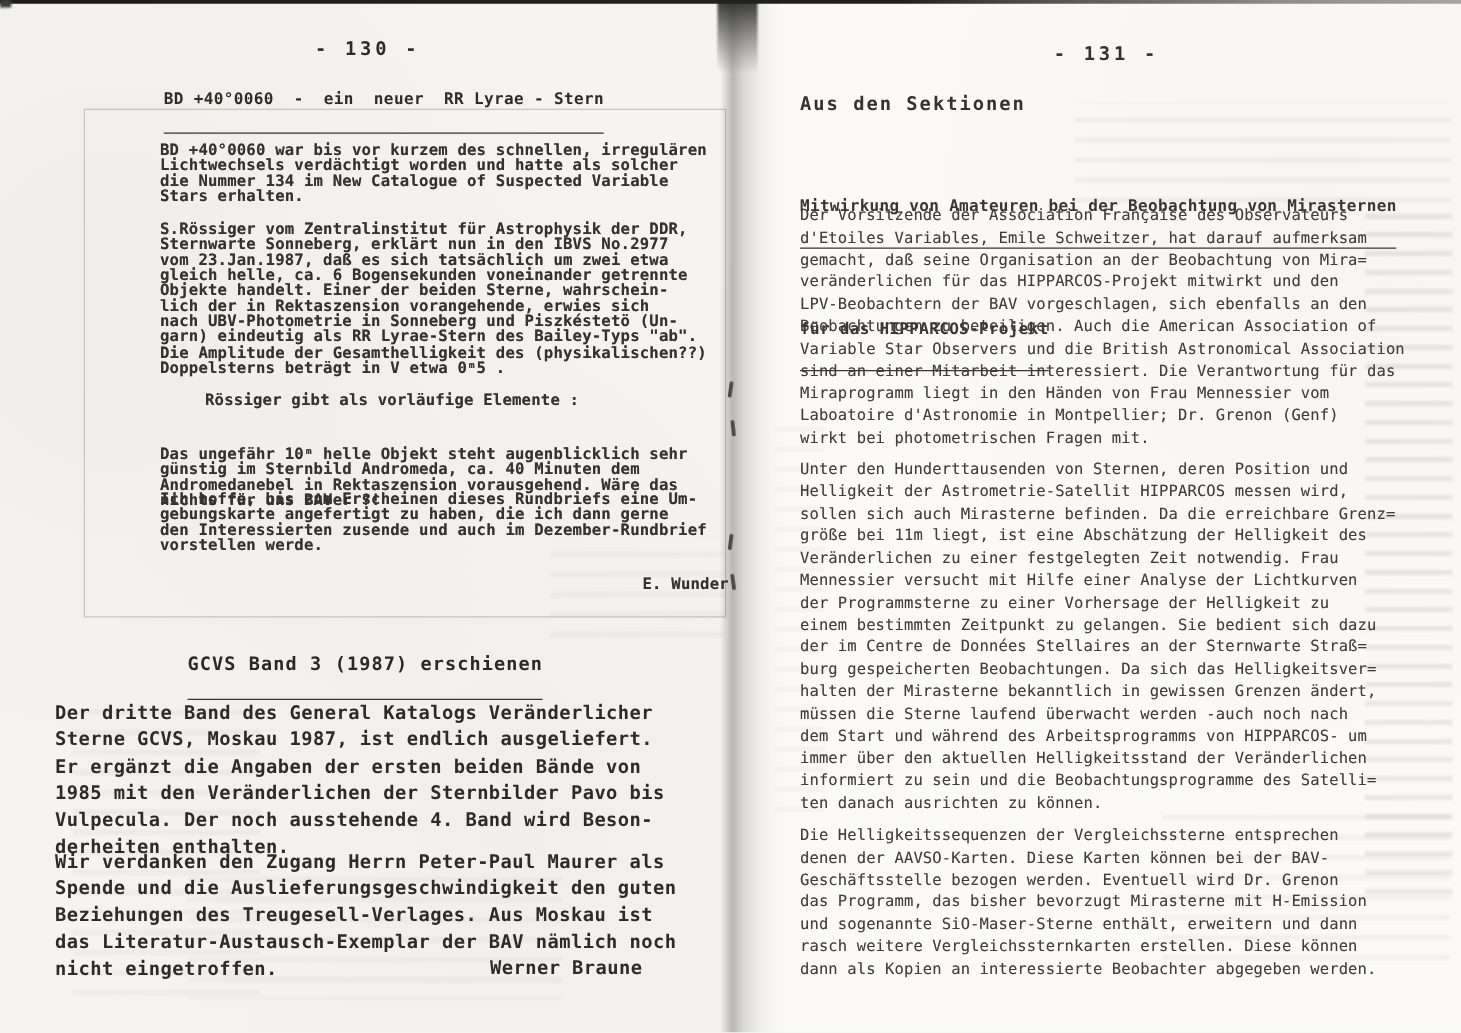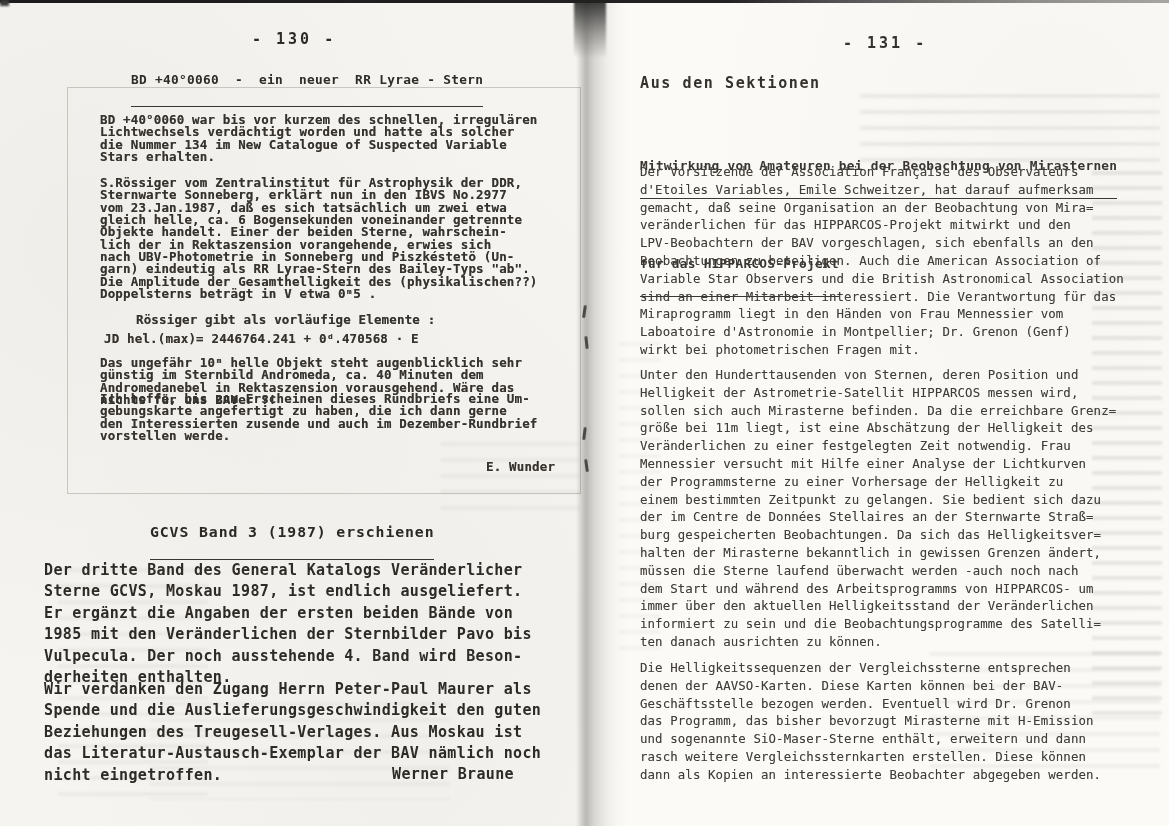--- a/index.html
+++ b/index.html
@@ -77,21 +77,21 @@
   .pencil-box{
     position:absolute;left:67px;top:87px;width:512px;height:405px;
     border:1px solid rgba(165,162,152,0.55);
   }
   
   .abs{position:absolute;white-space:pre;}
   .u{display:inline-block;border-bottom:1.6px solid #3a3632;padding-bottom:19px;}
   
   .pagenum-l{left:252px;top:30px;font-size:15px;font-weight:bold;letter-spacing:3px;color:#2e2b27;}
   .a1-title{left:131px;top:72px;font-size:12.8px;font-weight:bold;letter-spacing:0.3px;color:#2f2c28;}
-  .a1, .a1f{font-size:12.5px;line-height:12.35px;font-weight:bold;letter-spacing:0.15px;color:#36322d;text-shadow:0 0 0.5px rgba(40,36,32,0.5);}
+  .a1, .a1f{font-size:12.5px;line-height:12.35px;font-weight:bold;letter-spacing:0.15px;color:#36322d;text-shadow:0 0 0.5px rgba(40,36,32,0.5);margin-left:28px;}
   .a1p1{left:100px;top:114px;}
   .a1p2{left:100px;top:177px;}
   .a1el1{left:100px;top:314px;padding-left:36px;}
   .a1el2{left:104px;top:333px;}
   .a1p3{left:100px;top:357px;}
   .a1p4{left:100px;top:393px;}
   .a1sig{left:486px;top:461px;}
   
   .a2-title{left:150px;top:523px;font-size:14.8px;font-weight:bold;letter-spacing:0.9px;color:#2c2925;}
   .a2{font-size:15px;line-height:21.4px;font-weight:600;letter-spacing:0.35px;color:#2e2b27;}
@@ -139,21 +139,20 @@
 Sternwarte Sonneberg, erklärt nun in den IBVS No.2977
 vom 23.Jan.1987, daß es sich tatsächlich um zwei etwa
 gleich helle, ca. 6 Bogensekunden voneinander getrennte
 Objekte handelt. Einer der beiden Sterne, wahrschein-
 lich der in Rektaszension vorangehende, erwies sich
 nach UBV-Photometrie in Sonneberg und Piszkéstetö (Un-
 garn) eindeutig als RR Lyrae-Stern des Bailey-Typs "ab".
 Die Amplitude der Gesamthelligkeit des (physikalischen??)
 Doppelsterns beträgt in V etwa 0ᵐ5 .</div>
   <div class="abs a1f a1el1">Rössiger gibt als vorläufige Elemente :</div>
-  <div class="abs a1f a1el2">JD hel.(max)= 2446764.241 + 0ᵈ.470568 · E</div>
   <div class="abs a1f a1p3">Das ungefähr 10ᵐ helle Objekt steht augenblicklich sehr
 günstig im Sternbild Andromeda, ca. 40 Minuten dem
 Andromedanebel in Rektaszension vorausgehend. Wäre das
 nichts für uns BAVer ?!</div>
   <div class="abs a1f a1p4">Ich hoffe, bis zum Erscheinen dieses Rundbriefs eine Um-
 gebungskarte angefertigt zu haben, die ich dann gerne
 den Interessierten zusende und auch im Dezember-Rundbrief
 vorstellen werde.</div>
   <div class="abs a1f a1sig">E. Wunder</div>
 

